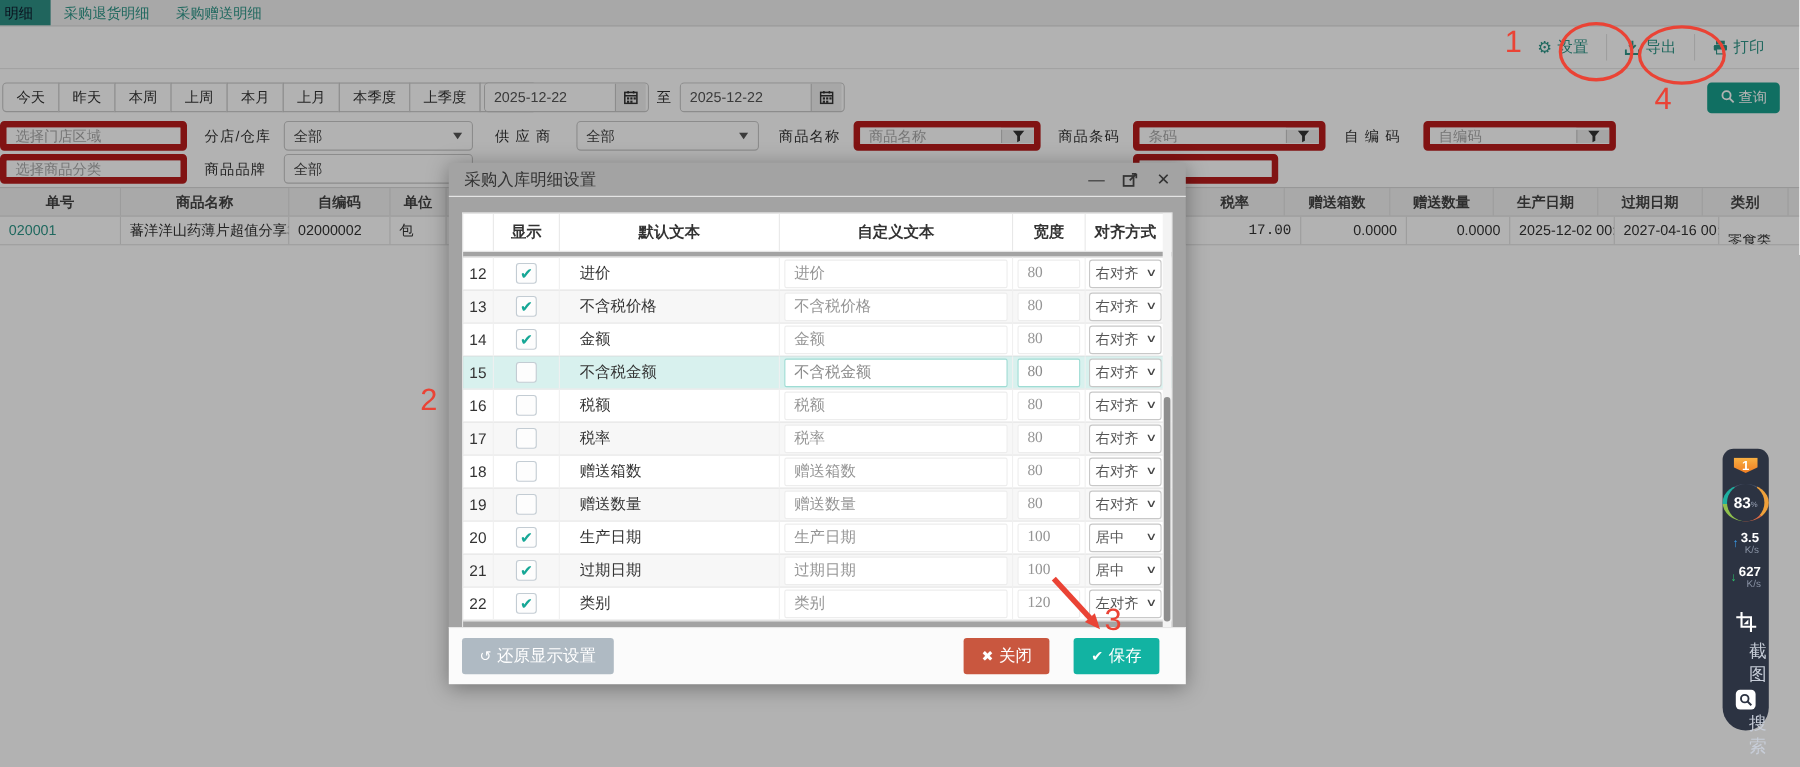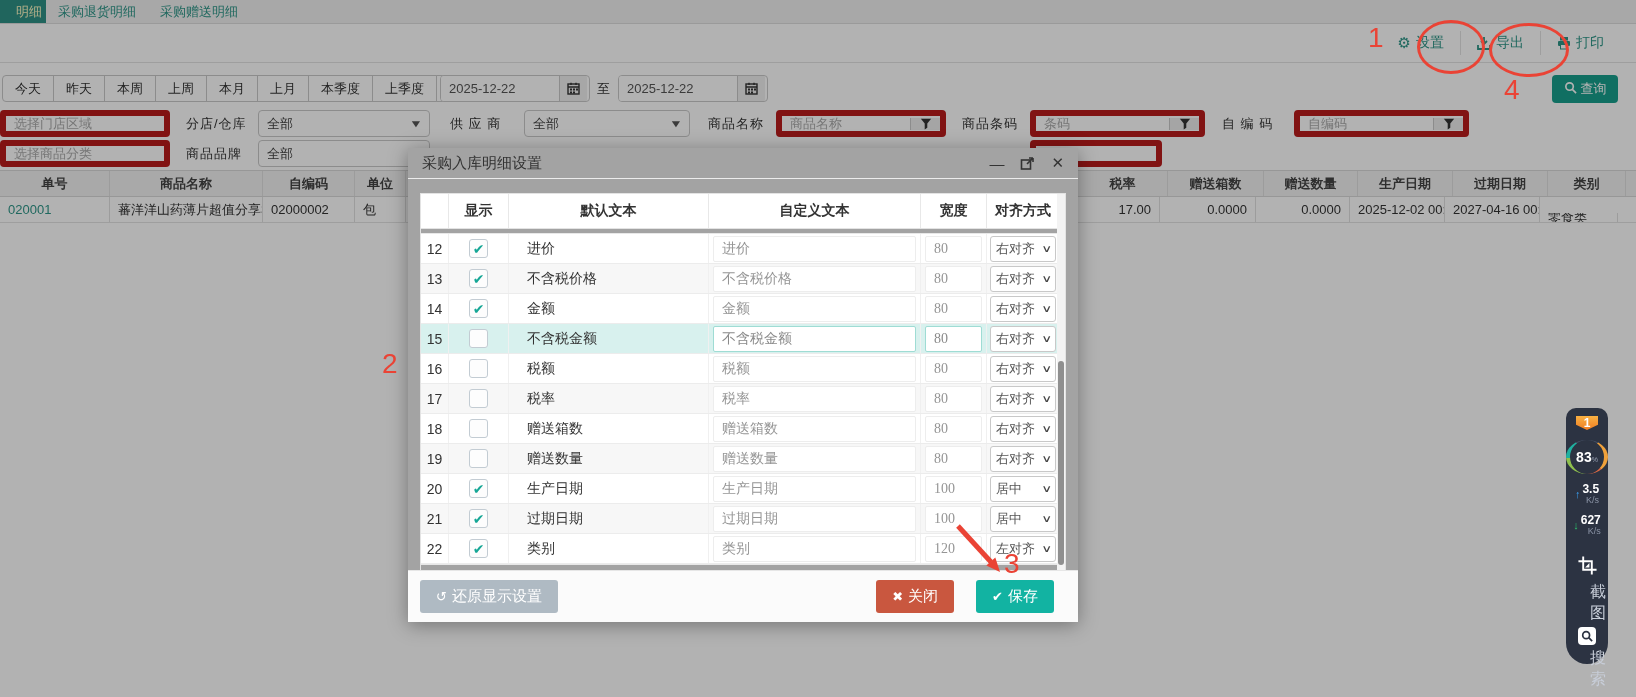--- a/index.html
+++ b/index.html
@@ -4,21 +4,21 @@
 <style>
   * { margin:0; padding:0; box-sizing:border-box; }
   html,body { width:1636px; height:697px; overflow:hidden; background:#fff;
     font-family:"Liberation Sans","DejaVu Sans",sans-serif; font-size:13px; color:#333; }
   #screen { position:relative; width:1636px; height:697px; overflow:hidden; background:#fff; }
 
   
   .tabbar { position:absolute; left:0; top:0; width:100%; height:24px; background:#f1f1f1;
     border-bottom:1px solid #ddd; display:flex; align-items:stretch; }
   .tab { padding:0 12px; display:flex; align-items:center; color:#2e9688; cursor:pointer; }
-  .tab.active { background:#2e9186; color:#fef9c3; width:46px; padding:0 4px; overflow:hidden; justify-content:flex-end; }
+  .tab.active { background:#2e9186; color:#0f172a; width:46px; padding:0 4px; overflow:hidden; }
 
   
   .toolbar { position:absolute; right:0; top:24px; height:38px; display:flex; align-items:center; padding-right:16px; }
   .tool-btn { display:flex; align-items:center; gap:5px; color:#2e9688; padding:0 16px; height:24px;
     border-left:1px solid #e2e2e2; cursor:pointer; font-size:14px; }
   .tool-btn:first-child { border-left:none; }
   .tool-btn svg { display:block; }
   .hr-line { position:absolute; left:0; top:62px; width:100%; height:1px; background:#e3e3e3; }
 
   
@@ -300,21 +300,21 @@
         <div class="mcell " style="width: 95px;">生产日期</div>
         <div class="mcell " style="width: 95px;">过期日期</div>
         <div class="mcell " style="width: 78px;">类别</div>
       </div>
     <div class="mrow" id="mrow">
         <div class="mcell link" style="width: 110px;">020001</div>
         <div class="mcell " style="width: 153px;">蕃洋洋山药薄片超值分享33g</div>
         <div class="mcell " style="width: 92px;">02000002</div>
         <div class="mcell " style="width: 51px;">包</div>
         <div class="mcell " style="width: 672px;"></div>
-        <div class="mcell r" style="width: 82px;">17.00</div>
+        <div class="mcell r" style="width: 105px; font-family: Liberation Mono, monospace;">17.00</div>
         <div class="mcell r" style="width: 96px;">0.0000</div>
         <div class="mcell r" style="width: 94px;">0.0000</div>
         <div class="mcell " style="width: 95px;">2025-12-02 00:0</div>
         <div class="mcell " style="width: 95px;">2027-04-16 00:0</div>
         <div class="mcell " style="width: 78px; margin-top: 16px;">零食类</div>
       </div>
   </div>
 
   <div class="overlay"></div>
 

